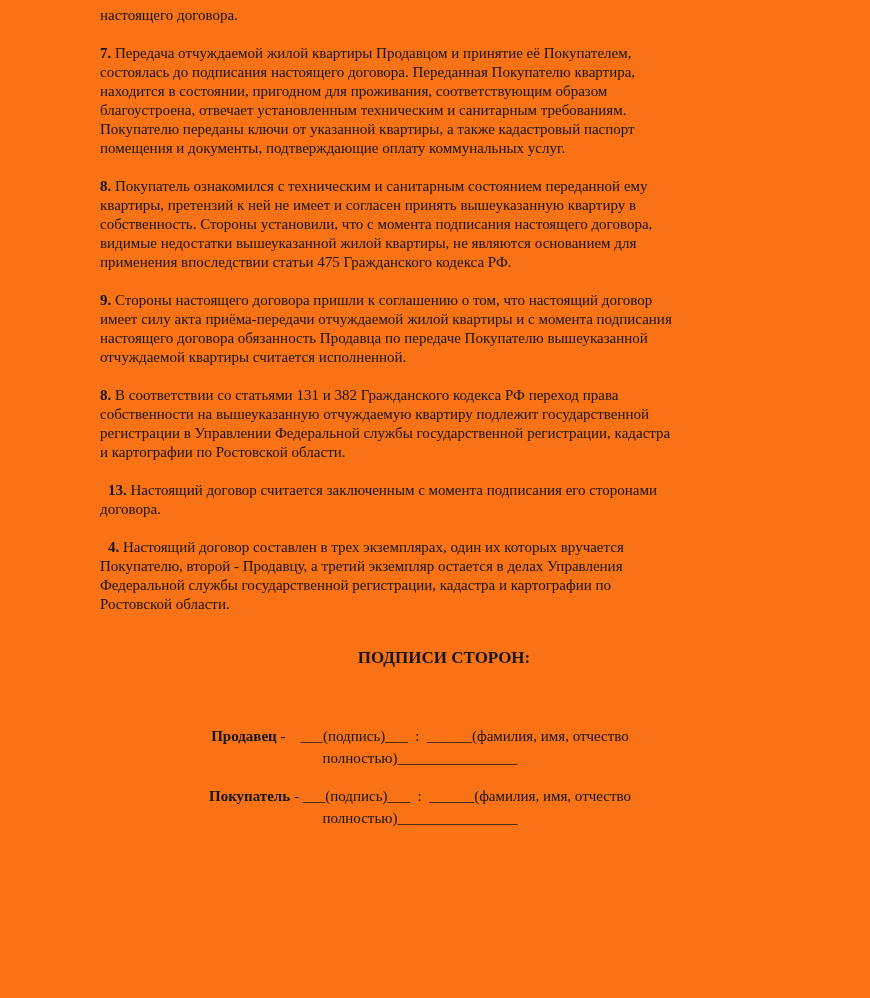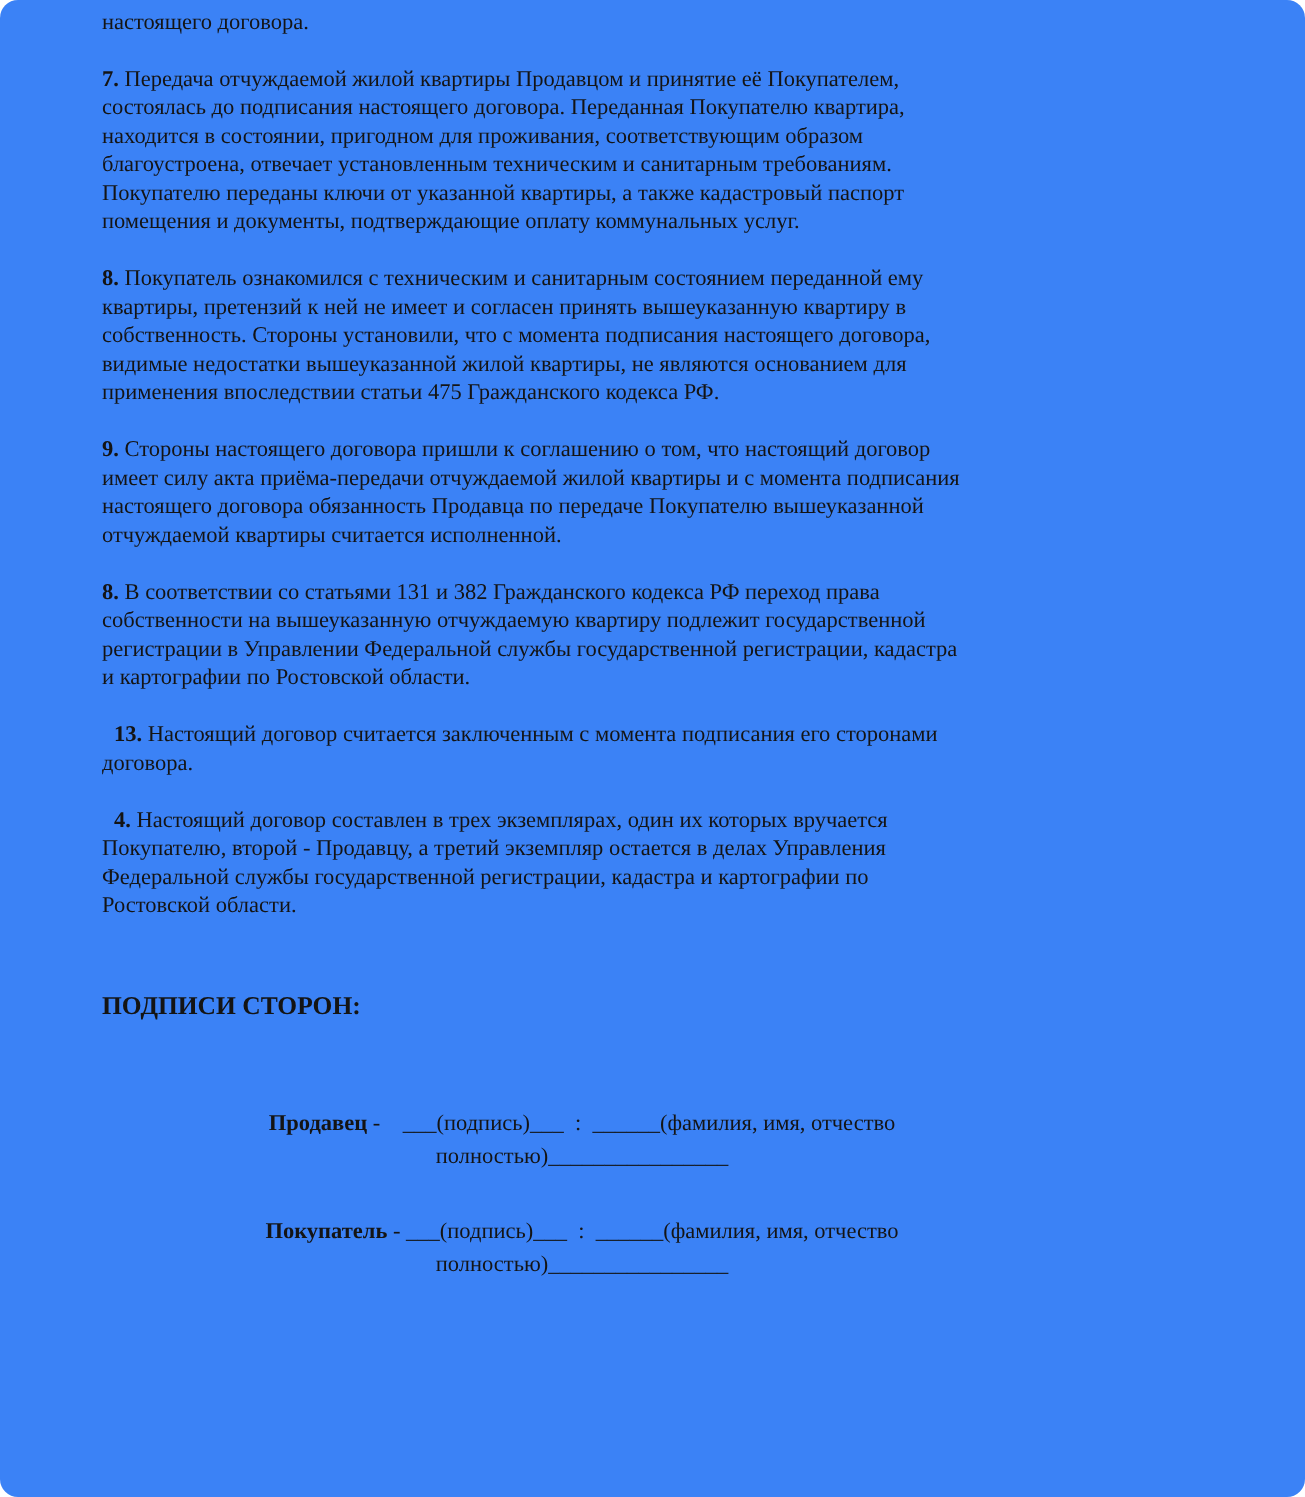--- a/index.html
+++ b/index.html
@@ -9,58 +9,58 @@
   }
   body {
     width: 870px;
     height: 998px;
     overflow: hidden;
   }
   .page {
     box-sizing: border-box;
     width: 870px;
     height: 998px;
-    padding: 6px 82px 0 68px;
-    background: #3b82f6;
+    padding: 6px 82px 0 100px;
+    background: #f97316;
     color: #141414;
     font-family: "Liberation Serif", "DejaVu Serif", serif;
     font-size: 15px;
     line-height: 19px;
-    border-radius: 12px;
   }
   .para {
     margin: 0 0 19px 0;
     white-space: pre-wrap;
     max-width: 640px;
   }
   .para .num {
     font-weight: bold;
   }
   .para.indent {
     text-indent: 8px;
   }
   .sig-heading {
     font-size: 17px;
     font-weight: bold;
     line-height: 22px;
-    margin: 46px 0 0 0;
+    margin: 33px 0 0 0;
     white-space: pre-wrap;
+    text-align: center;
   }
   .sig {
     margin: 0;
     white-space: pre-wrap;
     line-height: 22px;
     max-width: 640px;
     text-align: center;
   }
   .sig .sig-label {
     font-weight: bold;
   }
   .sig.seller { margin-top: 56px; }
-  .sig.buyer  { margin-top: 28px; }
+  .sig.buyer  { margin-top: 16px; }
 </style>
 </head>
 <body>
 
 <div class="page">
 
   <p class="para"><span>настоящего договора.</span></p>
 
   <p class="para"><b class="num">7.</b><span> Передача отчуждаемой жилой квартиры Продавцом и принятие её Покупателем,
 состоялась до подписания настоящего договора. Переданная Покупателю квартира,

